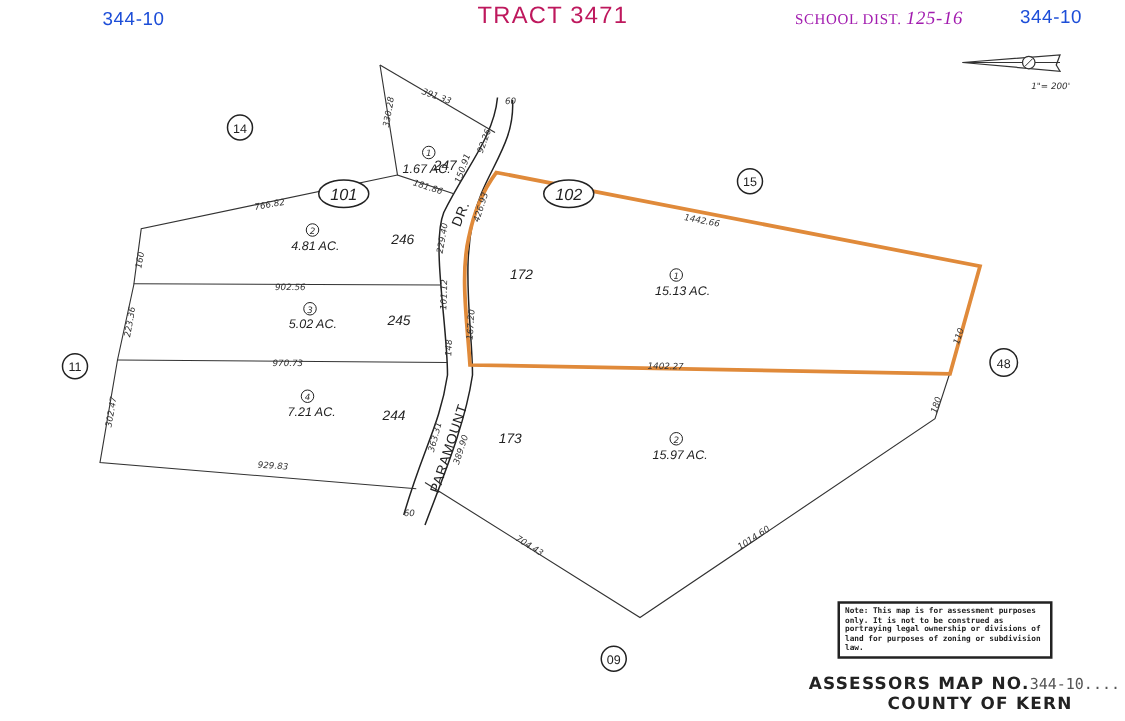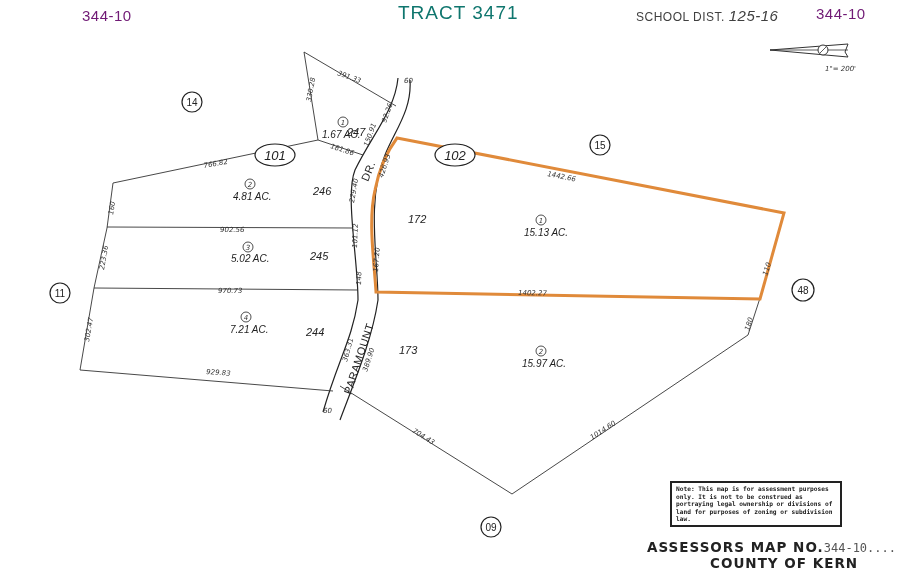--- a/index.html
+++ b/index.html
@@ -1,20 +1,20 @@
 <!DOCTYPE html>
 <html><head>
 <meta charset="utf-8">
 <style>
   html, body { margin:0; padding:0; background:#ffffff; }
   body { width:900px; height:577px; position:relative; overflow:hidden; font-family:"Liberation Sans", sans-serif; color:#1a1a1a; }
   .abs { position:absolute; }
-  .hdr { font-size:15px; letter-spacing:0.5px; color:#701a75; }
-  .title { font-size:19px; letter-spacing:1px; color:#0f766e;margin-left:16px; }
-  .school { font-size:12px; color:#404040; letter-spacing:0.5px; }
+  .hdr { font-size:15px; letter-spacing:0.5px; color:#1d4ed8; }
+  .title { font-size:19px; letter-spacing:1px; color:#be185d; }
+  .school { font-size:12px; color:#a21caf; letter-spacing:0.5px;font-family:Liberation Serif, serif; }
   .school i { font-size:15px; }
   svg { position:absolute; left:0; top:0; }
   .dim { font-family:"DejaVu Sans", sans-serif; font-size:7px; fill:#333; font-style:italic; }
   .lbl { font-family:"Liberation Sans", sans-serif; font-size:10px; fill:#222; font-style:italic; }
   .parcel { font-family:"Liberation Sans", sans-serif; font-size:11px; fill:#222; font-style:italic; }
   .circ { font-family:"Liberation Sans", sans-serif; font-size:10px; fill:#222; }
   .street { font-family:"Liberation Sans", sans-serif; font-size:11px; fill:#222; letter-spacing:0.5px; }
   .note { position:absolute; left:670px; top:481px; width:160px; border:2px solid #222; padding:2px 4px; font-family:"DejaVu Sans Mono", monospace; font-size:6.2px; line-height:7.6px; font-weight:bold; color:#222; }
   .amap { position:absolute; left:647px; top:539px; font-family:"DejaVu Sans", sans-serif; font-weight:bold; font-size:13.5px; letter-spacing:1px; color:#222; }
   .amap span.num { font-weight:normal; font-family:"DejaVu Sans Mono", monospace; font-size:12px; color:#555; letter-spacing:0; }

